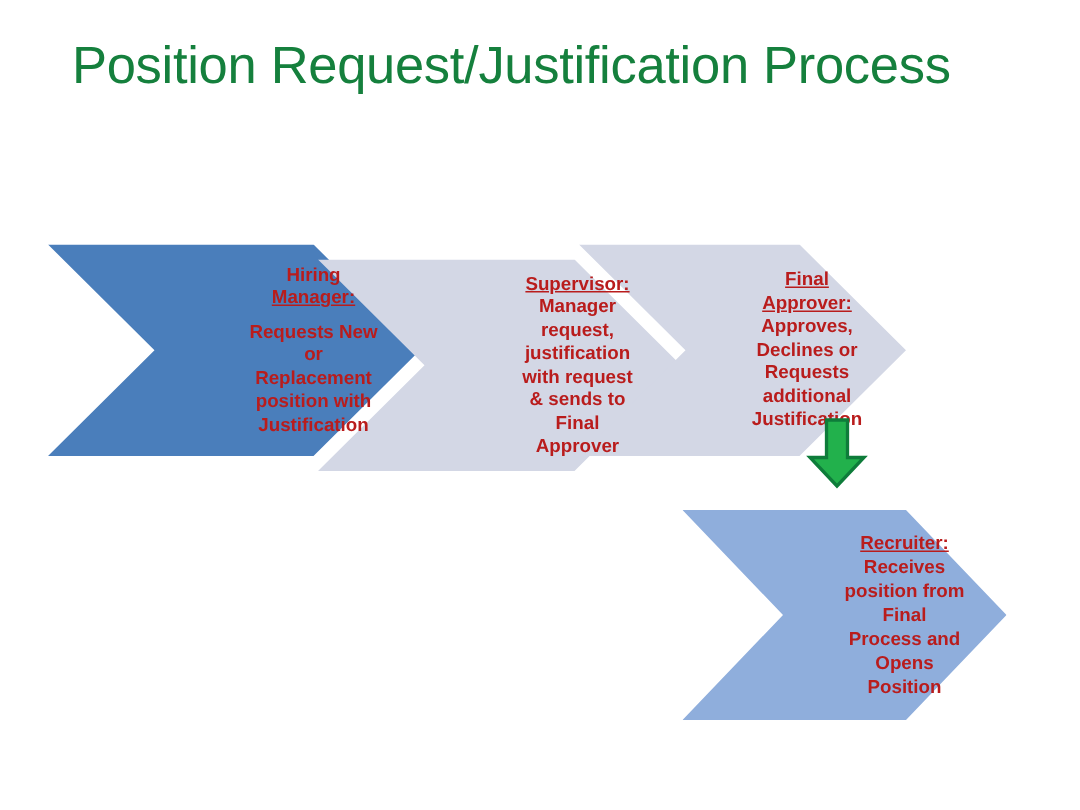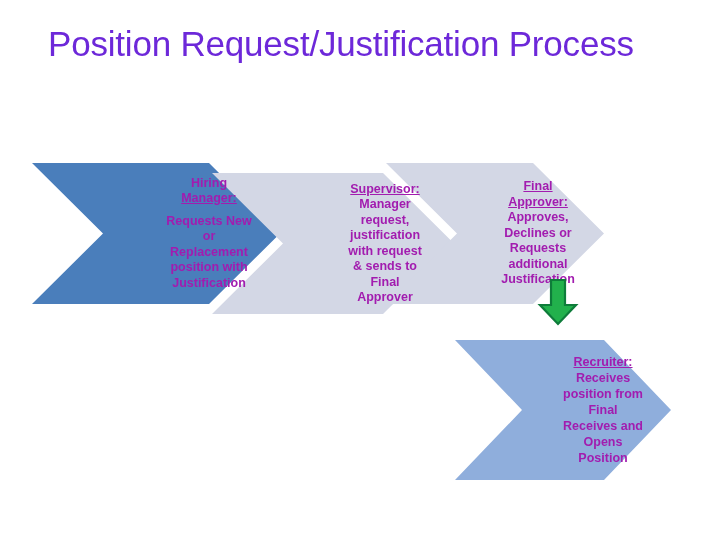--- a/index.html
+++ b/index.html
@@ -21,21 +21,21 @@
     background: #ffffff;
   }
   
   #title {
     position: absolute;
     left: 48px;
     top: 22px;
     width: 640px;
     font-size: 35px;
     line-height: 44px;
-    color: #6d28d9;
+    color: #15803d;
     font-weight: 400;
     letter-spacing: -0.2px;
     white-space: nowrap;
     font-family: "Liberation Sans", sans-serif;
   }
   
   .chevron {
     position: absolute;
     box-sizing: border-box;
     display: flex;
@@ -46,21 +46,21 @@
     position: absolute;
     left: 0;
     top: 0;
     width: 100%;
     height: 100%;
   }
   .chevron .ctext {
     position: relative;
     z-index: 2;
     text-align: center;
-    color: #a21caf;
+    color: #b91c1c;
     font-weight: bold;
     font-family: "Liberation Sans", sans-serif;
     font-size: 12.5px;
     line-height: 15.5px;
   }
   .chevron .role {
     display: inline-block;
     text-decoration: underline;
   }
   .chevron .role-plain {
@@ -191,19 +191,19 @@
 
   <div class="chevron" id="chev4">
     <svg class="shape" viewBox="0 0 216 134" preserveAspectRatio="none">
       <polygon points="0,0 149,0 216,67 149,134 0,134 67,67" fill="#8FAEDC"></polygon>
     </svg>
     <div class="ctext">
       <span class="role">Recruiter:</span><br>
       <span>Receives</span><br>
       <span>position from</span><br>
       <span>Final</span><br>
-      <span>Receives and</span><br>
+      <span>Process and</span><br>
       <span>Opens</span><br>
       <span>Position</span>
     </div>
   </div>
 
 </div>
 
 </body></html>

